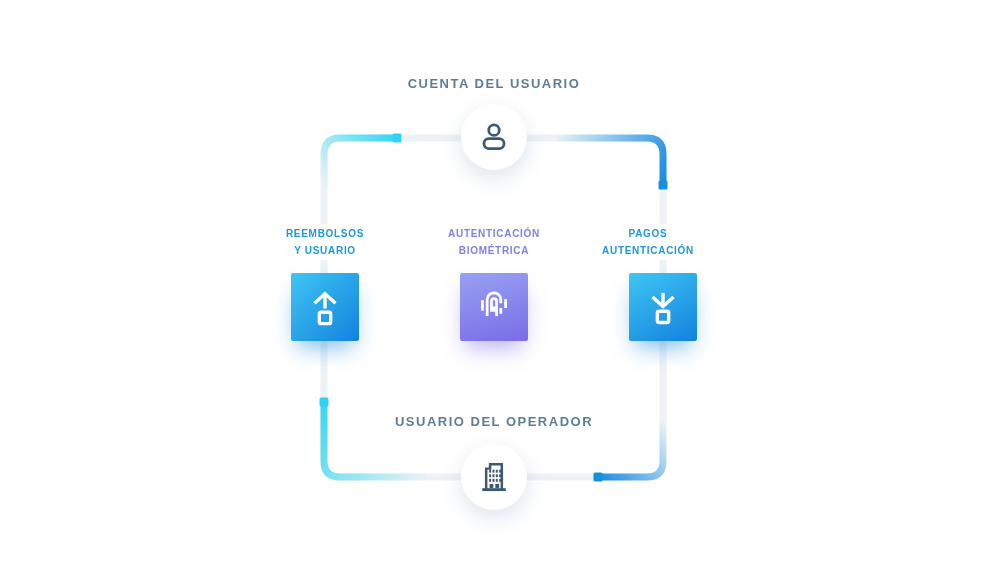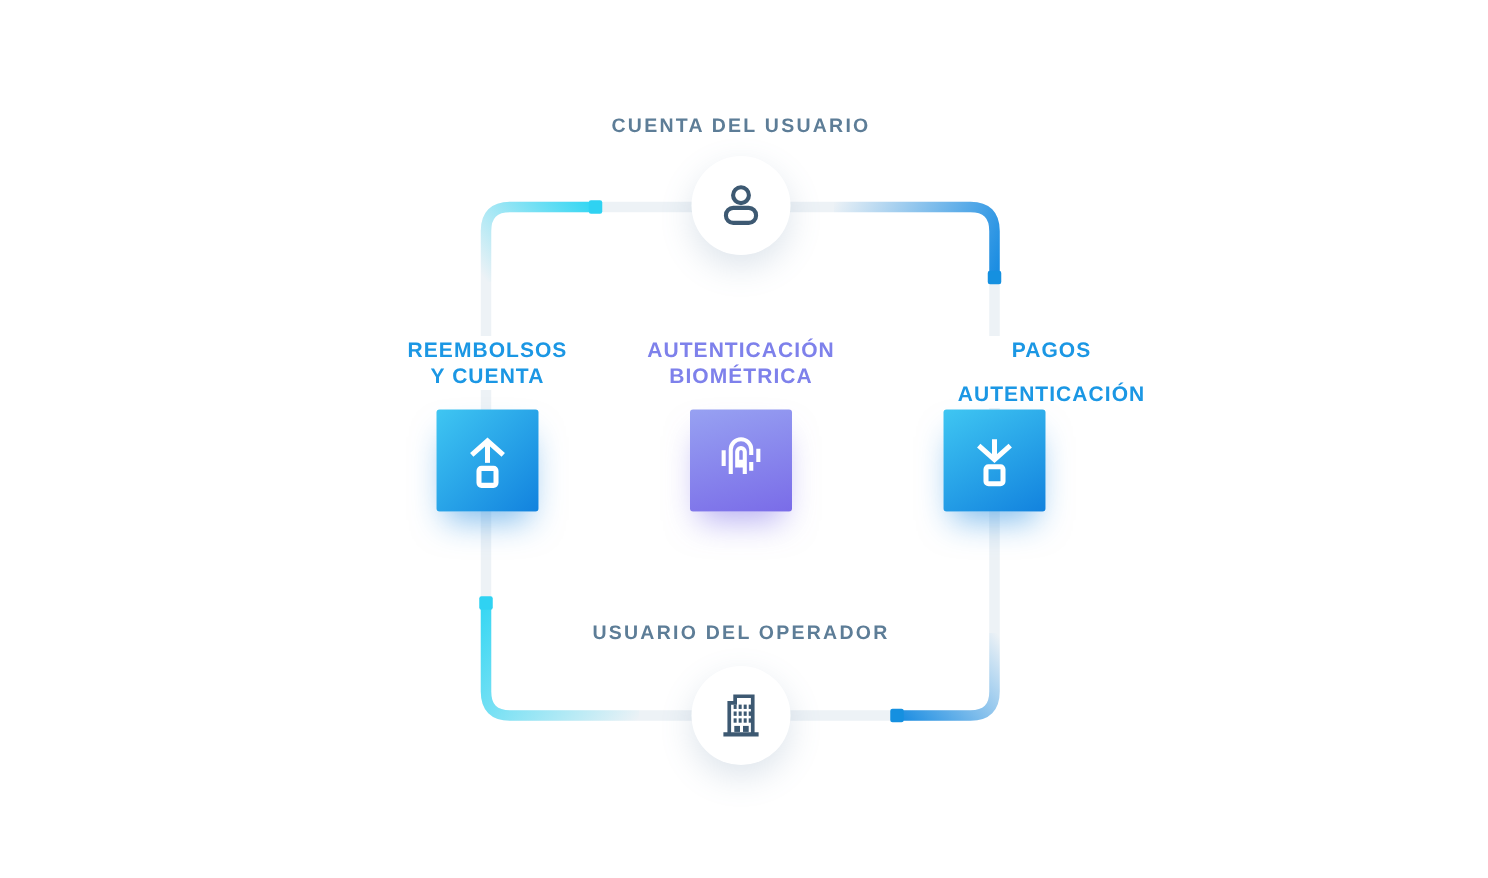--- a/index.html
+++ b/index.html
@@ -10,21 +10,21 @@
   .flow-svg{position:absolute;left:0;top:0;}
   .node-title{
     position:absolute;transform:translateX(-50%);
     font-size:13px;font-weight:bold;letter-spacing:1.5px;color:#5d7d97;
     white-space:nowrap;
   }
   .node-label{
     position:absolute;transform:translateX(-50%);
     display:flex;flex-direction:column;align-items:center;
     background:#ffffff;padding:1px 6px;
-    font-size:14px;font-weight:bold;letter-spacing:0.7px;line-height:17px;
+    font-size:10px;font-weight:bold;letter-spacing:0.7px;line-height:17px;
     text-align:center;white-space:nowrap;
   }
   .node-label.blue{color:#1b97e4;}
   .node-label.purple{color:#7e81eb;}
   .circle-node{
     position:absolute;width:66px;height:66px;border-radius:50%;
     background:#ffffff;box-shadow:0 8px 22px rgba(90,125,160,0.20);
     display:flex;align-items:center;justify-content:center;
   }
   .square-node{
@@ -109,21 +109,21 @@
         <rect x="18.6" y="18.7" width="1.8" height="2.6"></rect>
           <rect x="21.6" y="18.7" width="1.8" height="2.6"></rect>
         <rect x="13" y="23.2" width="3.4" height="3.6"></rect>
           <rect x="18.2" y="23.2" width="3.4" height="3.6"></rect>
       </g>
     </svg>
   </div>
 
   <div class="node-label blue" style="left:325px;top:224px;">
     <span>REEMBOLSOS</span>
-    <span>Y CUENTA</span>
+    <span>Y USUARIO</span>
   </div>
   <div class="square-node sq-blue-left" style="left:291px;top:273px;">
     <svg width="42" height="42" viewBox="0 0 40 40">
       <path d="M 10 16.5 L 20 7.5 L 30 16.5" fill="none" stroke="#ffffff" stroke-width="3.2"></path>
       <path d="M 20 9 V 21.5" stroke="#ffffff" stroke-width="3.2" fill="none"></path>
       <rect x="14.6" y="25" width="10.8" height="10.8" rx="1.6" fill="none" stroke="#ffffff" stroke-width="3.2"></rect>
     </svg>
   </div>
 
   <div class="node-label purple" style="left:494px;top:224px;">
@@ -136,21 +136,21 @@
         <path d="M 9 13.5 V 23.5"></path>
         <path d="M 31 12.5 V 21"></path>
         <path d="M 13.5 28.5 V 13 A 6.5 6.5 0 0 1 26.5 13 V 16.5"></path>
         <path d="M 17.6 24.5 V 14.5 A 2.4 2.4 0 0 1 22.4 14.5 V 28.5"></path>
         <path d="M 20 19.5 V 24.5"></path>
         <path d="M 26.5 21 V 26.5"></path>
       </g>
     </svg>
   </div>
 
-  <div class="node-label blue" style="left:701px;top:224px;gap:12px;">
+  <div class="node-label blue" style="left:648px;top:224px;">
     <span>PAGOS</span>
     <span>AUTENTICACIÓN</span>
   </div>
   <div class="square-node sq-blue-right" style="left:629px;top:273px;">
     <svg width="42" height="42" viewBox="0 0 40 40">
       <path d="M 20 6.5 V 18" stroke="#ffffff" stroke-width="3.2" fill="none"></path>
       <path d="M 10 10.5 L 20 19.5 L 30 10.5" fill="none" stroke="#ffffff" stroke-width="3.2"></path>
       <rect x="14.6" y="24" width="10.8" height="10.8" rx="1.6" fill="none" stroke="#ffffff" stroke-width="3.2"></rect>
     </svg>
   </div>

